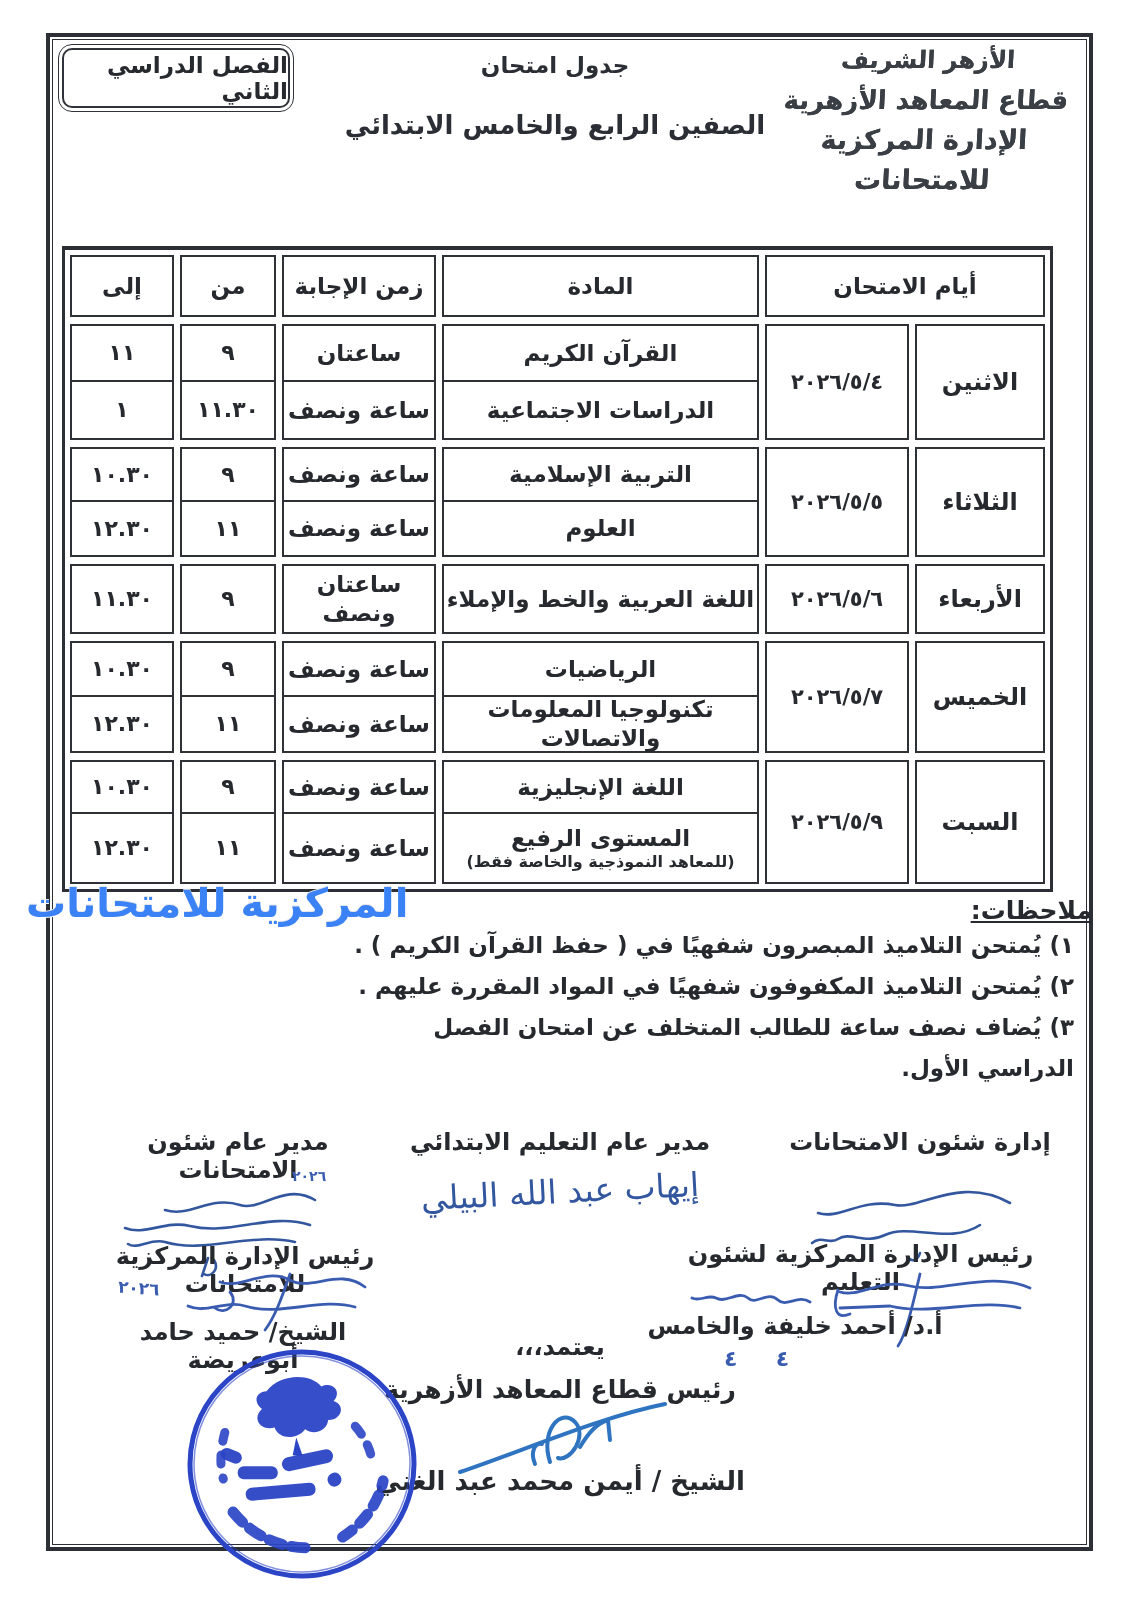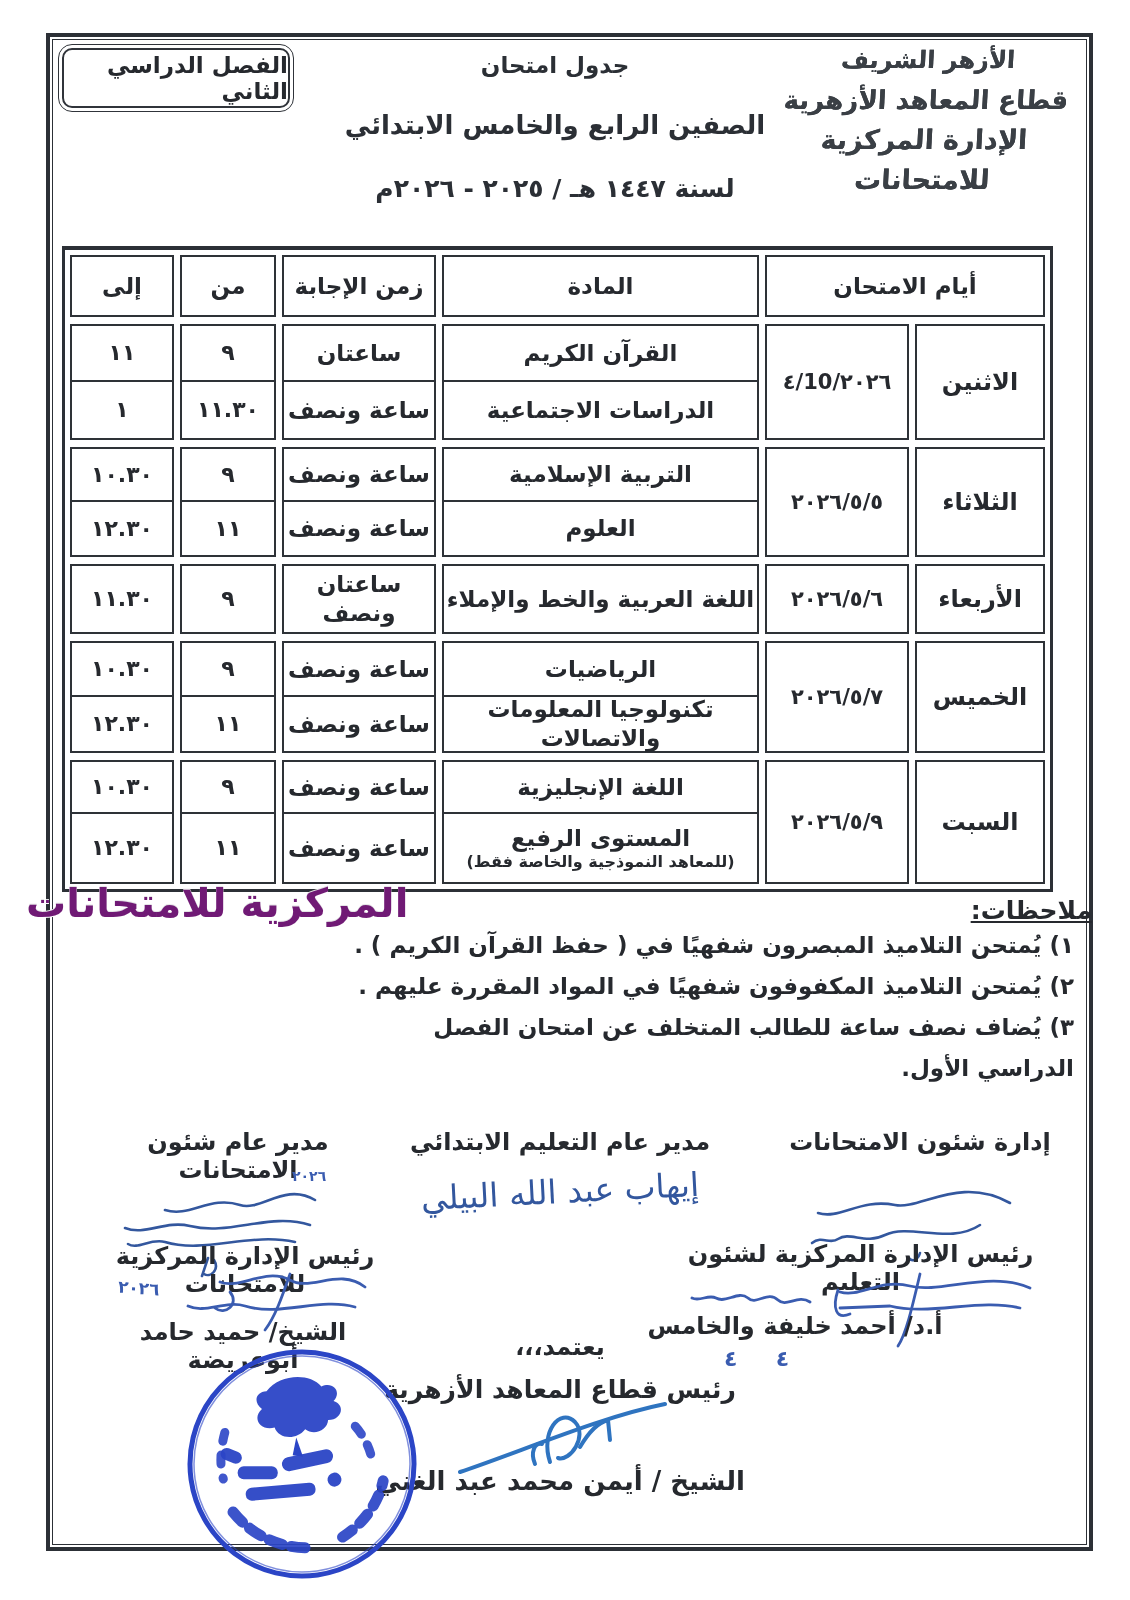--- a/index.html
+++ b/index.html
@@ -52,21 +52,21 @@
   .c-subj { grid-column:3; flex-direction:column; }
   .c-dur  { grid-column:4; }
   .c-from { grid-column:5; font-size:22px; }
   .c-to   { grid-column:6; font-size:22px; }
   .r2 { margin-top:-2px; }
   .subj-note { font-size:16px; }
   .hd { font-size:23px; }
 
   
   .watermark { left:26px; top:880px; font-size:40px; font-weight:800;
-    color:#701a75; letter-spacing:.5px;
+    color:#3b82f6; letter-spacing:.5px;
     text-shadow:0 1px 0 #ffffff, 0 -1px 0 #e4e5e6; }
 
   
   .notes { right:38px; top:896px; width:740px; text-align:right; }
   .notes-title { font-size:25px; font-weight:bold; text-decoration:underline; }
   .notes-item { font-size:23px; font-weight:bold; line-height:41px; padding-right:18px; }
 
   
   .sig-label { font-size:24px; font-weight:bold; text-align:center; }
   .sig-name  { font-size:24px; font-weight:bold; text-align:center; }
@@ -86,38 +86,37 @@
 
 <div class="abs org">
   <div class="o1">الأزهر الشريف</div>
   <div class="o2">قطاع المعاهد الأزهرية</div>
   <div class="o3">الإدارة المركزية للامتحانات</div>
 </div>
 
 <div class="abs title-block">
   <div class="t1">جدول امتحان</div>
   <div class="t2">الصفين الرابع والخامس الابتدائي</div>
-  <div class="t3">لسنة ١٤٤٧ هـ / ٢٠٢٥ - ٢٠٢٦م</div>
 </div>
 
 <div class="abs sem-box">الفصل الدراسي الثاني</div>
 
 <div class="abs xtable">
 
   <div class="t-grid t-head">
     <div class="t-cell hd" style="grid-column:1/3;">أيام الامتحان</div>
     <div class="t-cell hd c-subj">المادة</div>
     <div class="t-cell hd c-dur">زمن الإجابة</div>
     <div class="t-cell hd c-from">من</div>
     <div class="t-cell hd c-to">إلى</div>
   </div>
 
   <div class="t-grid t-group" style="grid-template-rows:58px 58px;">
     <div class="t-cell c-day">الاثنين</div>
-    <div class="t-cell c-date">٢٠٢٦/10/٤</div>
+    <div class="t-cell c-date">٢٠٢٦/٥/٤</div>
     <div class="t-cell c-subj">القرآن الكريم</div>
     <div class="t-cell c-dur">ساعتان</div>
     <div class="t-cell c-from">٩</div>
     <div class="t-cell c-to">١١</div>
     <div class="t-cell c-subj r2">الدراسات الاجتماعية</div>
     <div class="t-cell c-dur r2">ساعة ونصف</div>
     <div class="t-cell c-from r2">١١.٣٠</div>
     <div class="t-cell c-to r2">١</div>
   </div>
 

